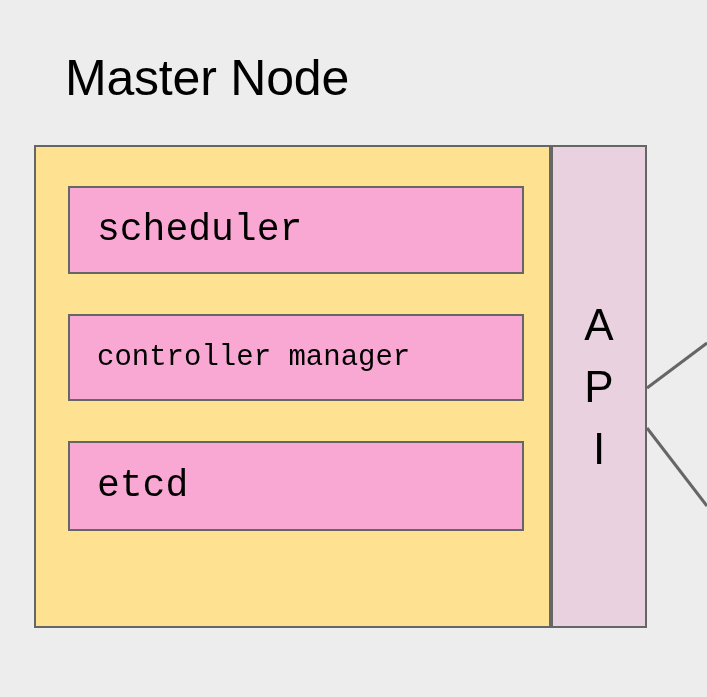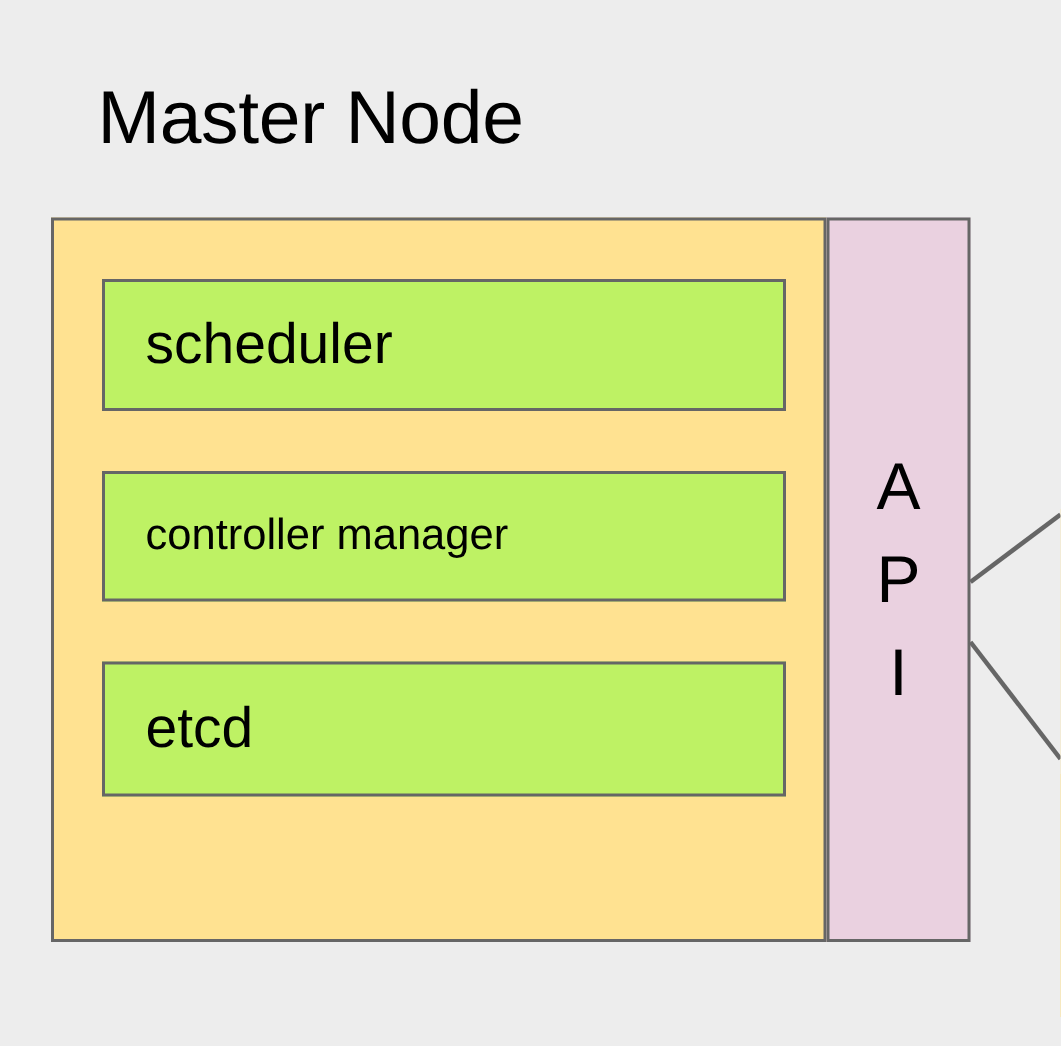--- a/index.html
+++ b/index.html
@@ -67,25 +67,26 @@
     color: #000000;
     text-align: center;
     display: block;
   }
 
   
   .component-box {
     position: absolute;
     left: 68px;
     width: 456px;
-    background: #bef264;
+    background: #f9a8d4;
     border: 2px solid #666666;
     box-sizing: border-box;
     display: flex;
     align-items: center;
+    font-family: Liberation Mono, monospace;
   }
   .component-label {
     padding-left: 27px;
     color: #000000;
     white-space: nowrap;
   }
 
   #component-scheduler          { top: 186px; height: 88px; }
   #component-scheduler .component-label { font-size: 38px; line-height: 42px; }
 

